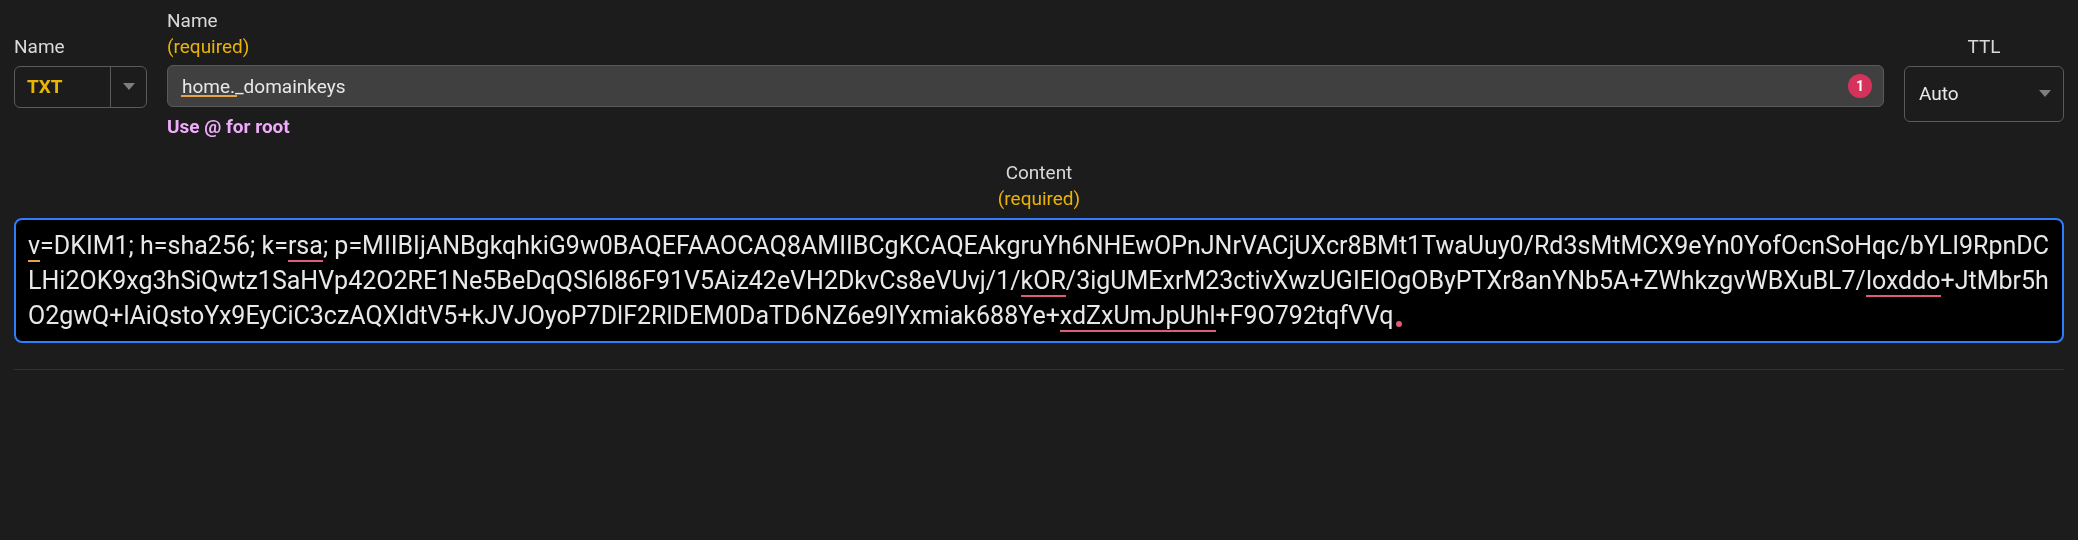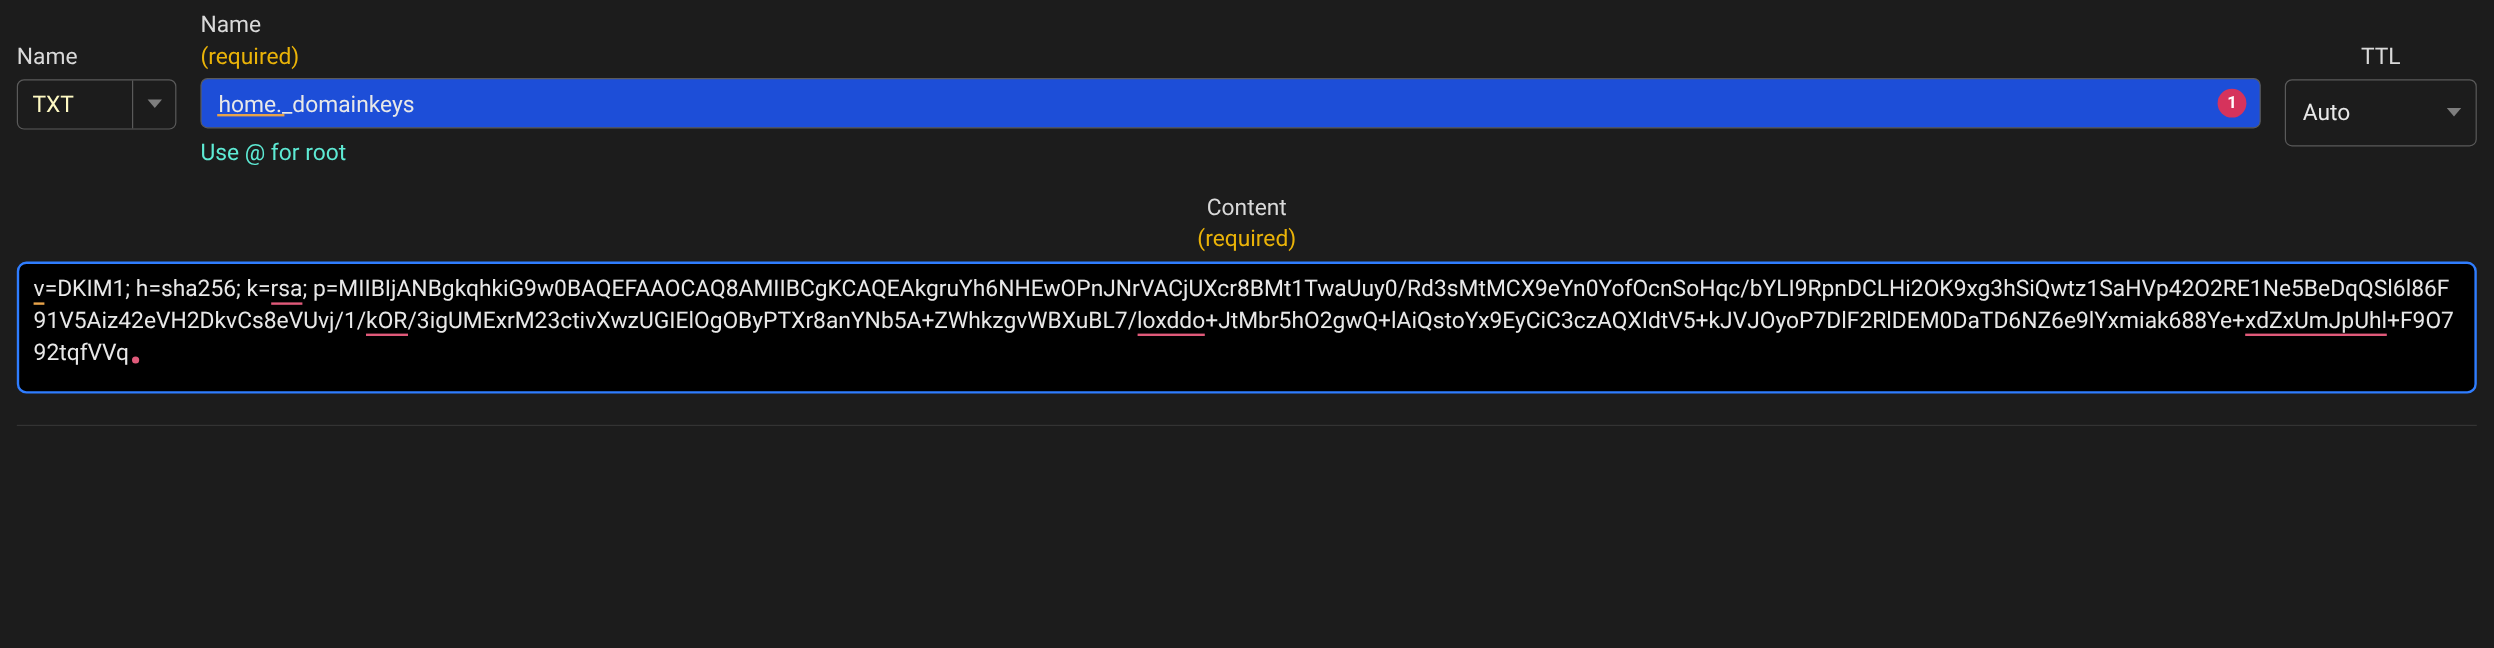--- a/index.html
+++ b/index.html
@@ -22,22 +22,23 @@
     }
     .field-label {
       color: #d9d9d9;
       margin-bottom: 6px;
       line-height: 1.35;
     }
     .field-sublabel {
       color: #eab308;
     }
     .field-helper {
-      color: #5eead4;
+      color: #f0abfc;
       margin-top: 8px;
+      font-weight: bold;
     }
 
     .type-col { width: 133px; }
     .name-col { flex: 1; }
     .ttl-col  { width: 160px; text-align: center; }
 
     .label-spacer { height: 26px; }
 
     
     .type-select {
@@ -46,21 +47,22 @@
       border: 1px solid #5a5a5a;
       border-radius: 6px;
       background: #1c1c1c;
       align-items: stretch;
     }
     .type-select-value {
       flex: 1;
       display: flex;
       align-items: center;
       padding: 0 12px;
-      color: #fef9c3;
+      color: #eab308;
+      font-weight: bold;
     }
     .type-select-btn {
       width: 36px;
       border-left: 1px solid #5a5a5a;
       display: flex;
       align-items: center;
       justify-content: center;
     }
     .chevron-down {
       width: 0; height: 0;
@@ -70,21 +72,21 @@
     }
 
     
     .name-input-wrap {
       position: relative;
       height: 42px;
     }
     .name-input {
       width: 100%;
       height: 100%;
-      background: #1d4ed8;
+      background: #404040;
       border: 1px solid #5a5a5a;
       border-radius: 6px;
       color: #e8e8e8;
       font-size: 19px;
       padding: 0 48px 0 14px;
       font-family: inherit;
     }
     .spell-underline {
       position: absolute;
       left: 14px;
@@ -129,21 +131,21 @@
       margin-bottom: 6px;
       line-height: 1.35;
       text-align: center;
     }
     .content-box {
       background: #000;
       border: 2px solid #2f7dff;
       border-radius: 8px;
       padding: 8px 12px;
       color: #e8e8e8;
-      font-size: 19px;
+      font-size: 25px;
       line-height: 1.4;
       word-break: break-all;
       white-space: normal;
       font-family: inherit;
       min-height: 110px;
       outline: none;
       position: relative;
     }
     .content-box .u-orange { border-bottom: 2px solid #e8a34a; }
     .content-box .u-red    { border-bottom: 2px solid #e05a7a; }

